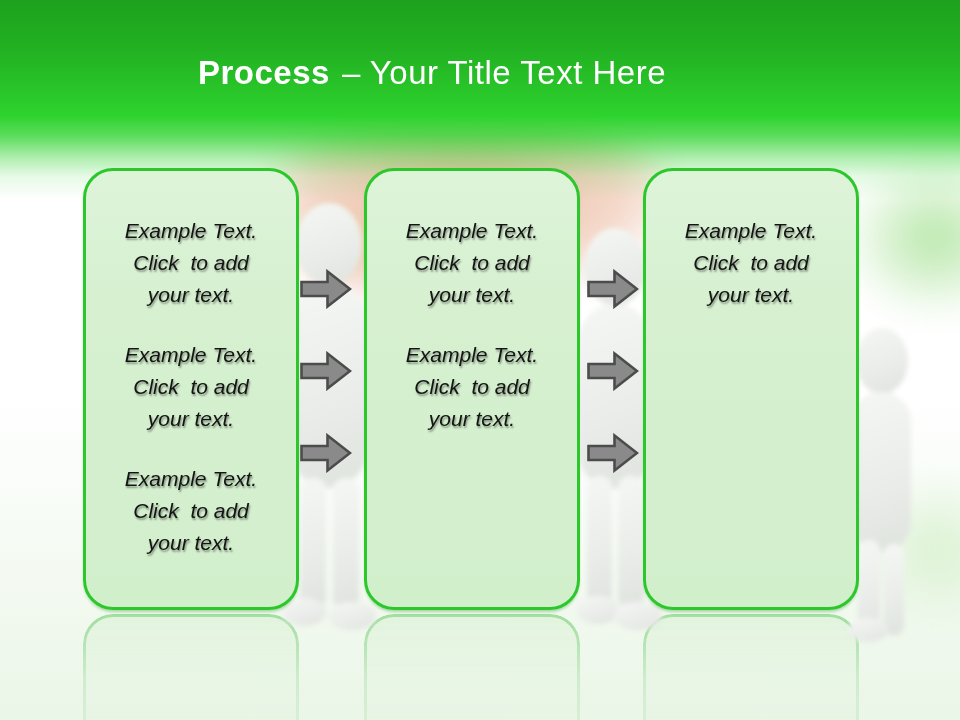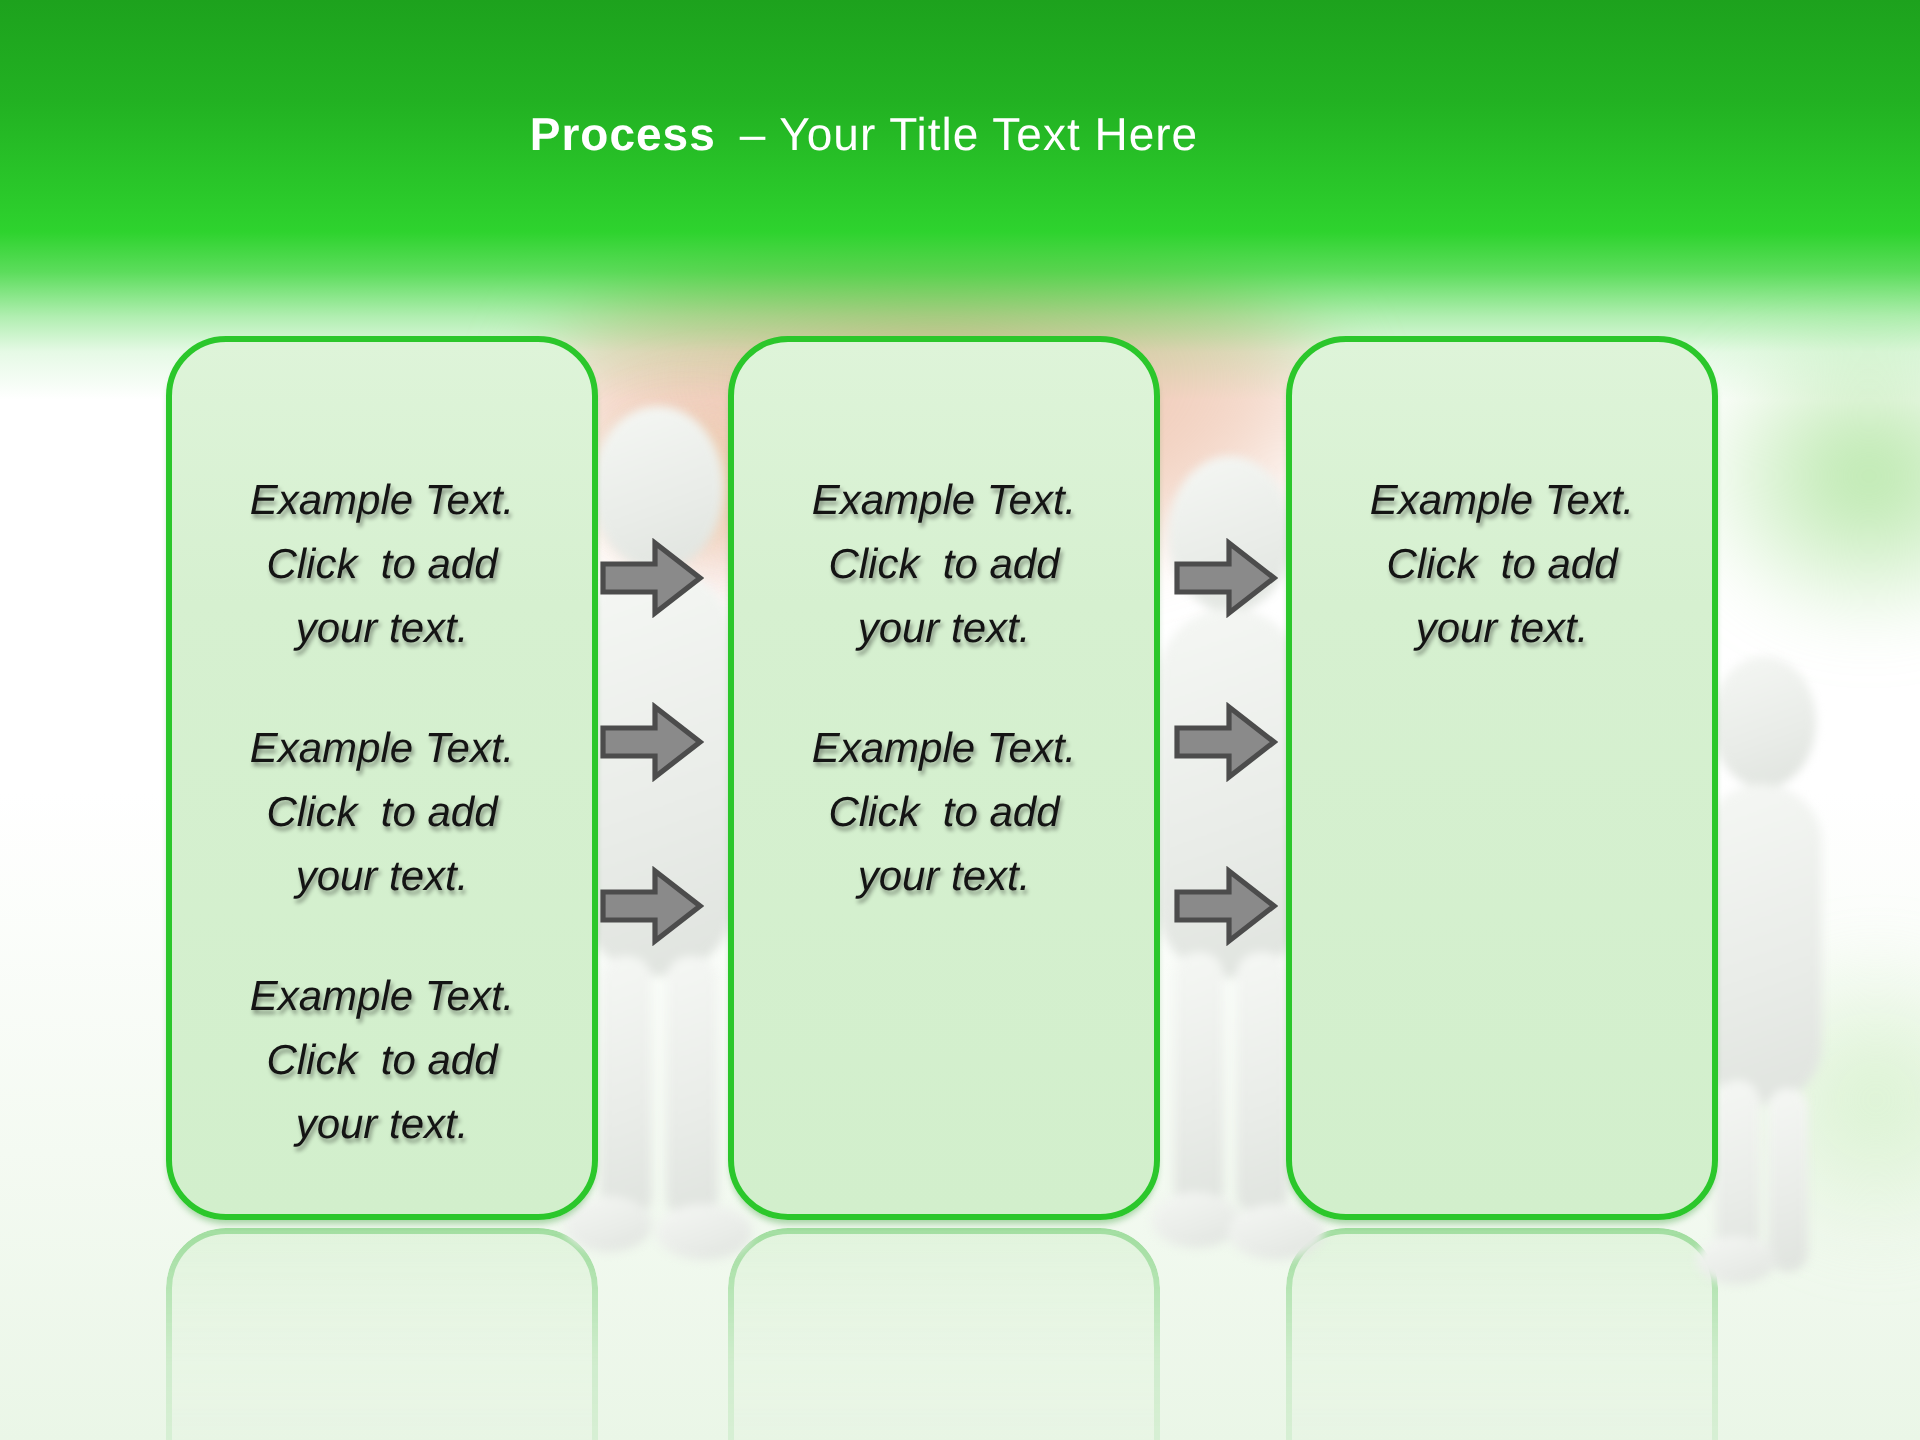--- a/index.html
+++ b/index.html
@@ -18,21 +18,21 @@
   .blob-green-tr{left:842px;top:158px;width:185px;height:160px;
     background:radial-gradient(ellipse, rgba(156,222,136,.75) 0%, rgba(156,222,136,0) 72%);}
   .blob-green-br{left:858px;top:470px;width:160px;height:160px;
     background:radial-gradient(ellipse, rgba(198,236,184,.6) 0%, rgba(198,236,184,0) 70%);}
 
   
   .header{position:absolute;left:0;top:0;width:960px;height:200px;z-index:2;
     background:linear-gradient(180deg,#1da21d 0%,#22b122 25%,#2ac82a 48%,#2ed32e 58%,
       rgba(46,211,46,.78) 68%,rgba(46,211,46,.38) 79%,rgba(46,211,46,.12) 88%,rgba(46,211,46,0) 100%);}
   .title{position:absolute;left:0;top:54px;width:864px;text-align:center;color:#ffffff;
-    font-size:23px;letter-spacing:.5px;z-index:6;}
+    font-size:33px;letter-spacing:.5px;z-index:6;}
   .title .t-bold{font-weight:bold;}
   .title .t-rest{font-weight:normal;margin-left:12px;}
 
   
   .fig{position:absolute;filter:blur(2.5px);z-index:3;}
   .fig div{position:absolute;background:linear-gradient(160deg,#f5f7f4 0%,#e9ece8 60%,#dfe3de 100%);}
   .f-head{border-radius:50%;}
   .f-body{border-radius:40px;}
   .f-leg{border-radius:12px;}
   .f-foot{border-radius:50%;}
@@ -44,21 +44,21 @@
     -webkit-mask-image:linear-gradient(180deg,rgba(0,0,0,.6) 0%,rgba(0,0,0,.22) 45%,rgba(0,0,0,.07) 100%);
     mask-image:linear-gradient(180deg,rgba(0,0,0,.6) 0%,rgba(0,0,0,.22) 45%,rgba(0,0,0,.07) 100%);
     z-index:2;}
 
   
   .box{position:absolute;top:168px;width:216px;height:442px;box-sizing:border-box;
     border:3px solid #2bc72b;border-radius:30px;
     background:linear-gradient(180deg,#def4d9 0%,#d6f0d0 30%,#d2efcc 100%);
     box-shadow:0 3px 3px -1px rgba(60,160,60,.4);
     z-index:4;}
-  .box-content{padding:64px 2px 0 2px;display:flex;flex-direction:column;gap:28px;}
+  .box-content{padding:44px 2px 0 2px;display:flex;flex-direction:column;gap:28px;}
   .para{font-style:italic;font-size:21px;line-height:32px;text-align:center;color:#141414;
     text-shadow:1px 2px 2px rgba(0,0,0,.4);}
   .para div{white-space:pre;}
 
   
   .arrow{position:absolute;width:52px;height:40px;z-index:4;}
 </style>
 </head>
 <body>
 

